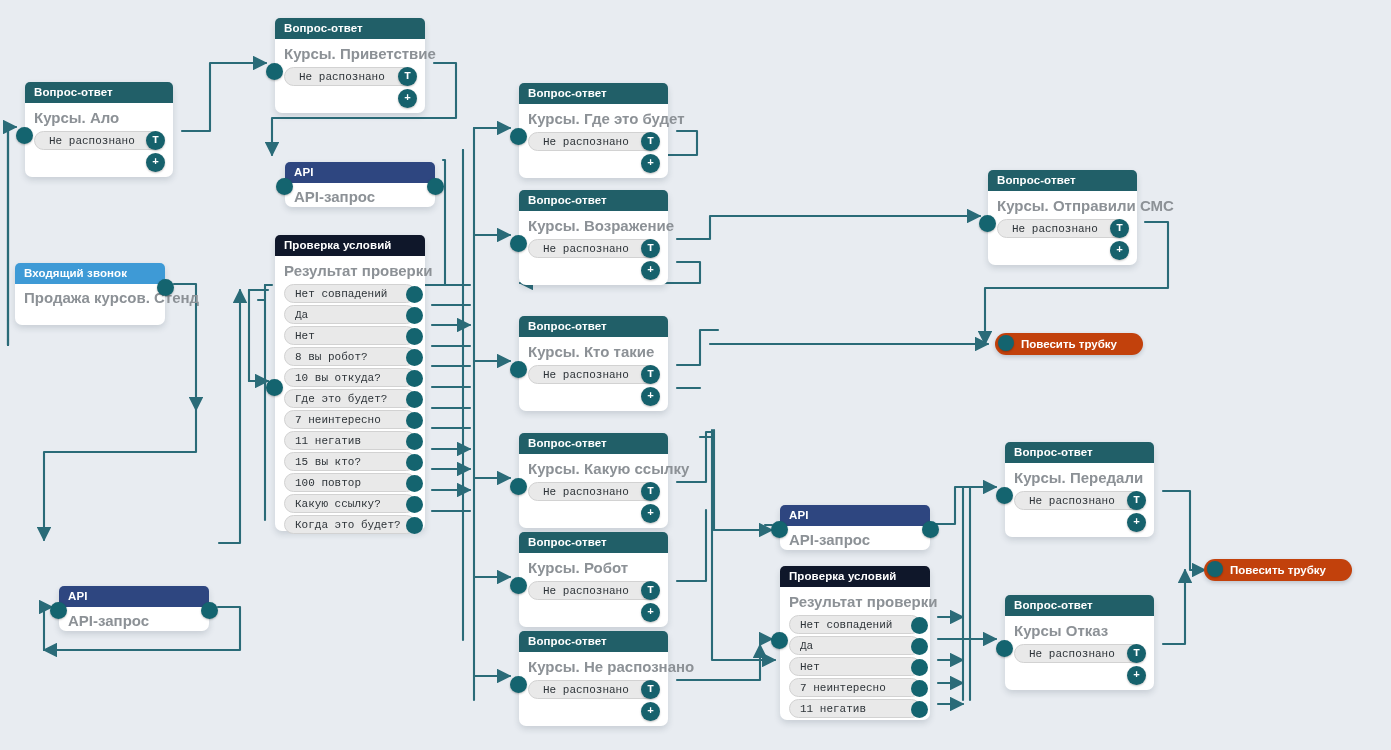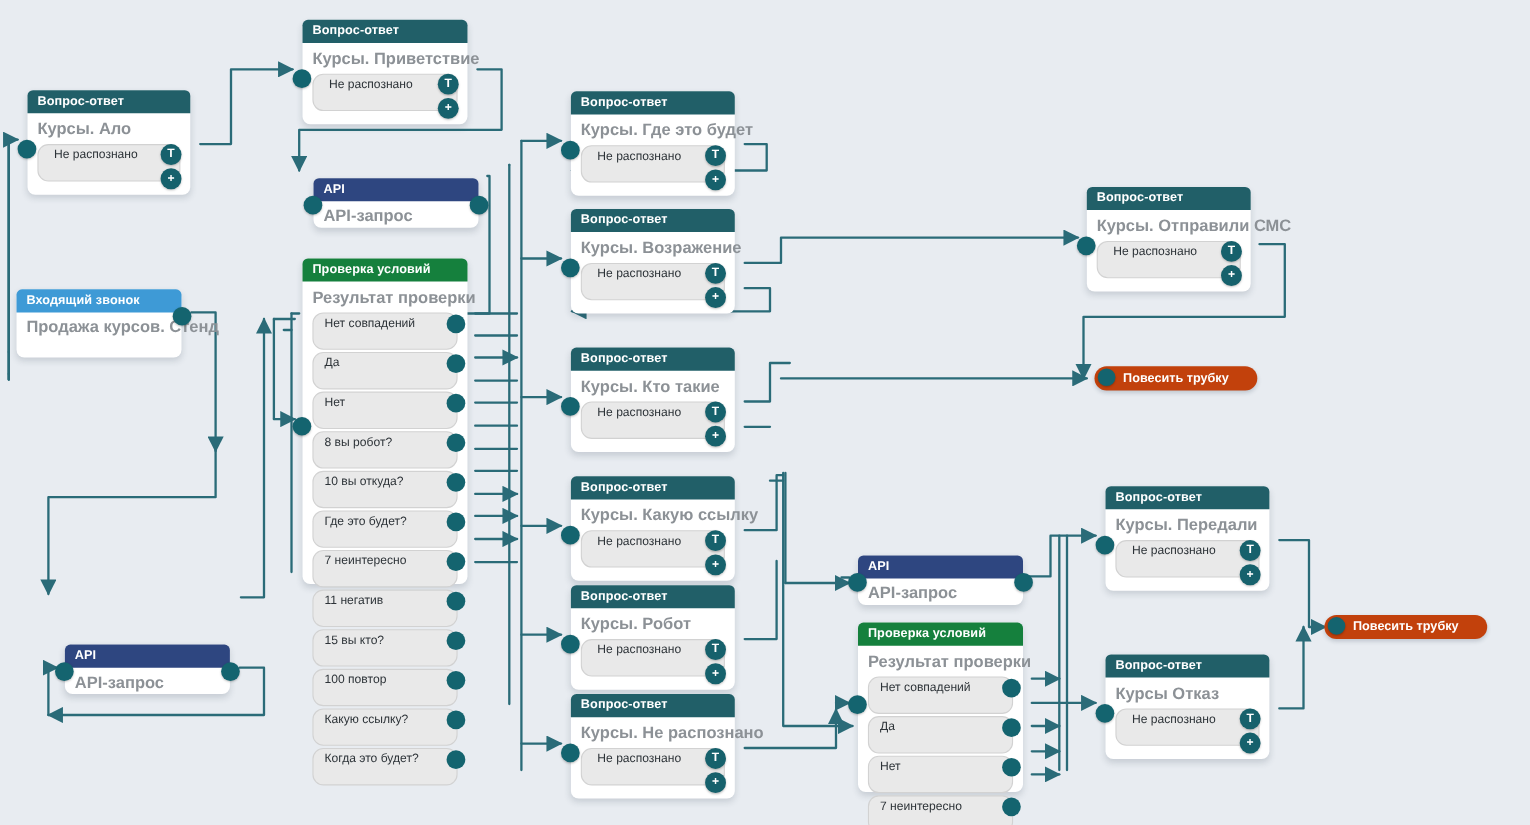--- a/index.html
+++ b/index.html
@@ -37,38 +37,39 @@
   .node .subtitle{
     font-size:15px;
     color:#8c9196;
     font-weight:bold;
     padding:2px 9px 3px 9px;
     white-space:nowrap;
   }
   
   .h-qa{background:#215f68;}
   .h-api{background:#2e4680;}
-  .h-cond{background:#15803d;}
+  .h-cond{background:#0f172a;}
   .h-incoming{background:#3e9ad6;}
   .h-auto{background:#4310ad;}
 
   
   .pill{
     position:relative;
     margin:2px 9px 2px 9px;
-    height:34px;
+    height:19px;
     line-height:19px;
     border-radius:10px;
     background:#e9e9e9;
     border:1px solid #d2d2d2;
     font-size:11px;
     color:#2d3338;
     padding-left:14px;
     white-space:nowrap;
     box-sizing:border-box;
+    font-family:Liberation Mono, monospace;
   }
   .pill.cond{padding-left:10px;}
 
   
   .port{
     position:absolute;
     width:17px;height:17px;
     border-radius:50%;
     background:#14646f;
     box-shadow:0 1px 2px rgba(0,0,0,.25);

